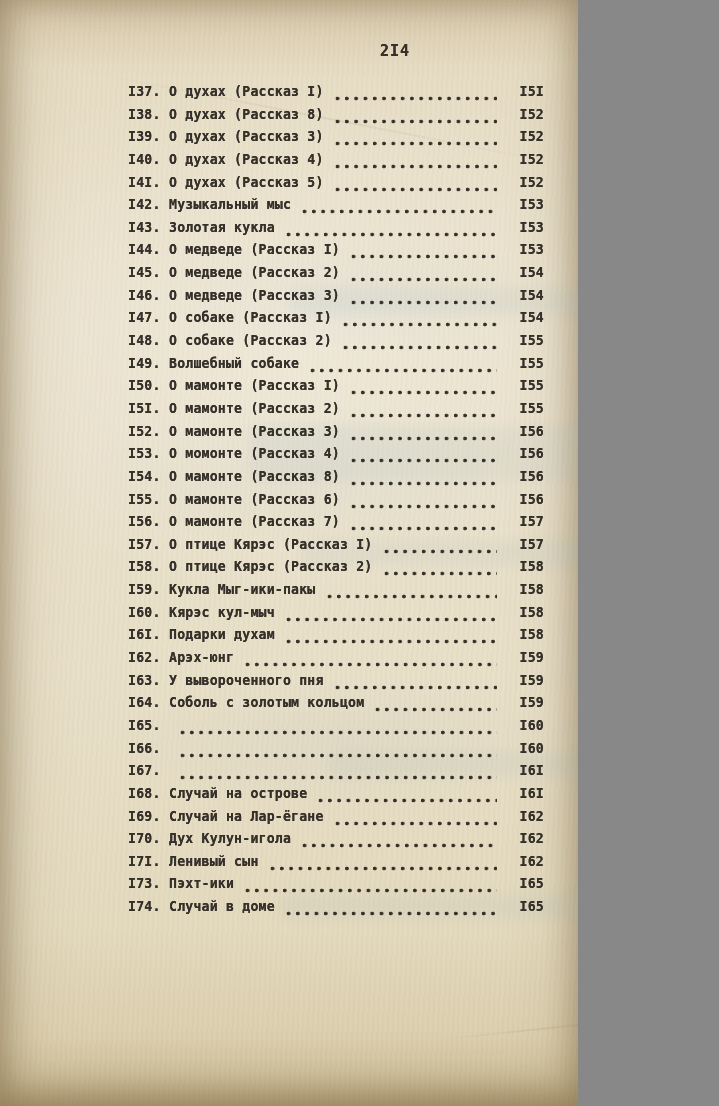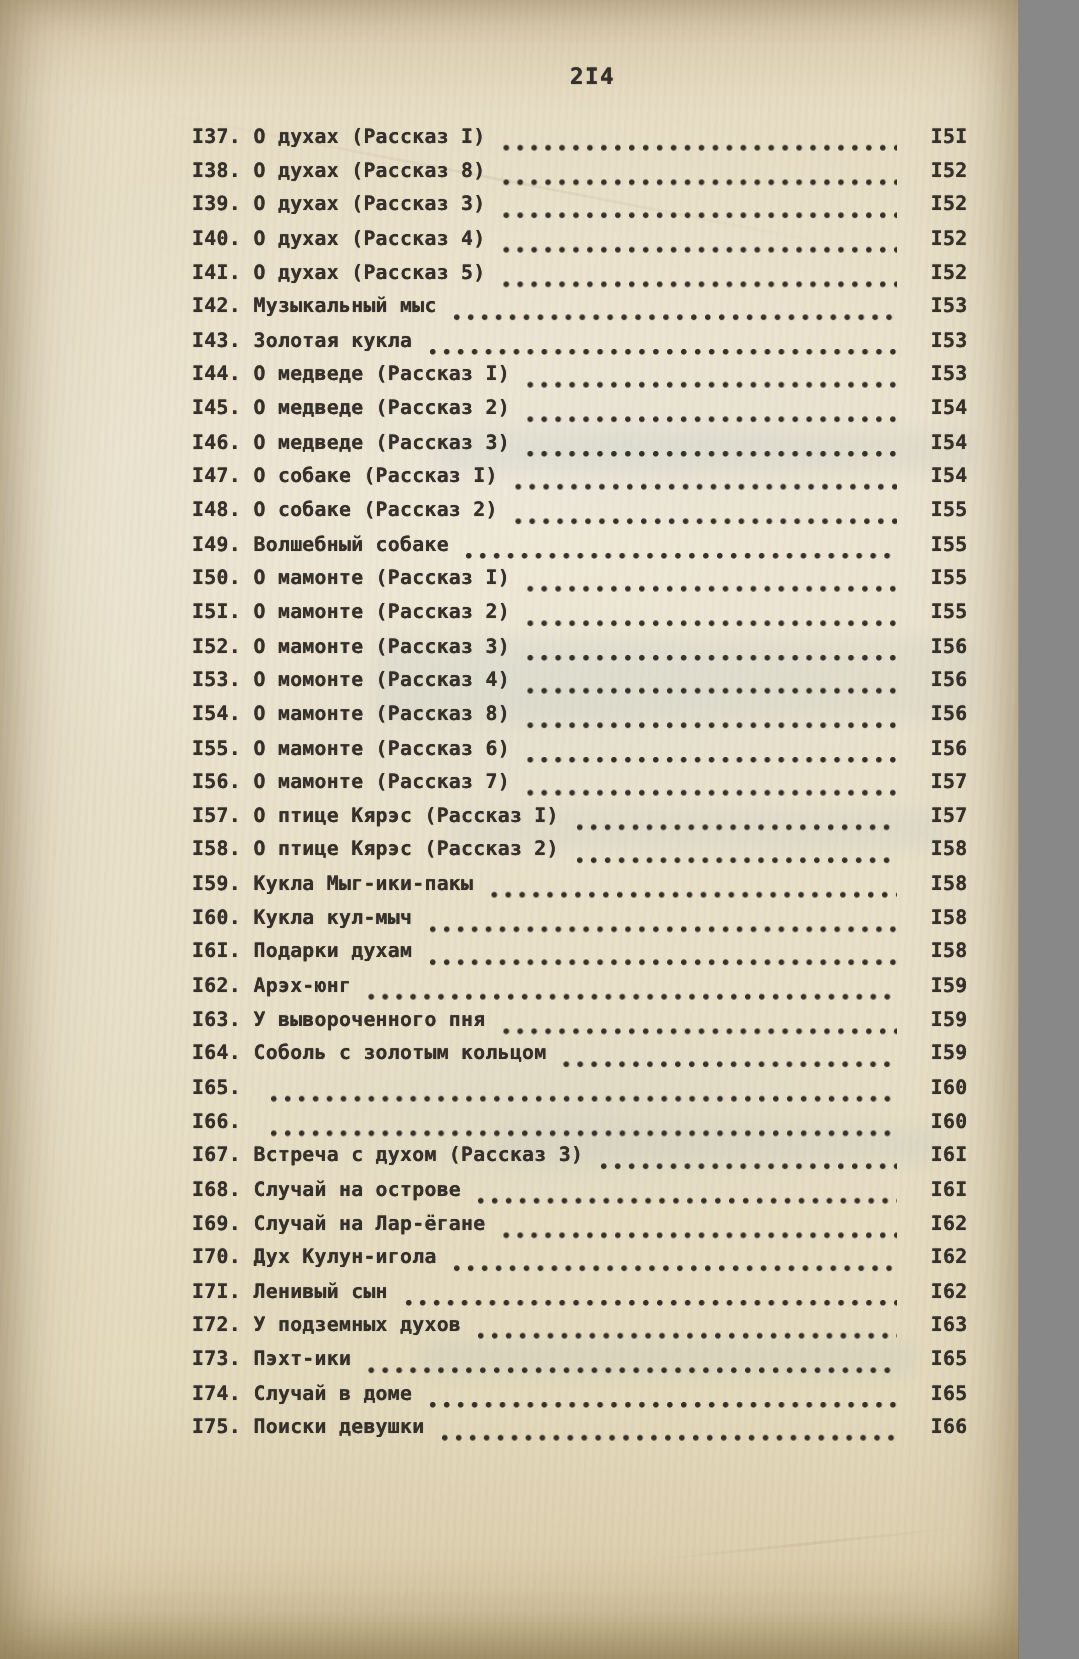--- a/index.html
+++ b/index.html
@@ -1,18 +1,18 @@
 <!DOCTYPE html>
 <html><head>
 <meta charset="utf-8">
 <style>
   html, body { margin: 0; padding: 0; background: #888; }
   .scan-page {
     position: relative;
-    width: 679px;
+    width: 578px;
     height: 1106px;
     overflow: hidden;
     font-family: "DejaVu Sans Mono", "Liberation Mono", monospace;
     background:
       radial-gradient(ellipse 620px 420px at 52% 30%, rgba(255,255,255,0.28), rgba(255,255,255,0) 65%),
       radial-gradient(ellipse 300px 90px at 62% 27%, rgba(140,170,190,0.10), rgba(140,170,190,0) 70%),
       radial-gradient(ellipse 340px 110px at 55% 43%, rgba(140,175,185,0.09), rgba(140,175,185,0) 70%),
       radial-gradient(ellipse 320px 90px at 58% 67%, rgba(140,170,190,0.08), rgba(140,170,190,0) 70%),
       repeating-linear-gradient(93deg, rgba(125,105,65,0.025) 0 2px, rgba(255,255,255,0.02) 2px 5px),
       linear-gradient(180deg, #decfb2 0%, #e6dcc3 6%, #e9e0ca 30%, #e8dfc8 60%, #e3d9bd 84%, #dbcead 94%, #c9b992 100%);
@@ -261,21 +261,21 @@
 
   <div class="toc-row">
     <span class="toc-num">I59.</span>
     <span class="toc-title">Кукла Мыг-ики-пакы</span>
     <span class="toc-leader"></span>
     <span class="toc-page">I58</span>
   </div>
 
   <div class="toc-row">
     <span class="toc-num">I60.</span>
-    <span class="toc-title">Кукла кул-мыч</span>
+    <span class="toc-title">Кярэс кул-мыч</span>
     <span class="toc-leader"></span>
     <span class="toc-page">I58</span>
   </div>
 
   <div class="toc-row">
     <span class="toc-num">I6I.</span>
     <span class="toc-title">Подарки духам</span>
     <span class="toc-leader"></span>
     <span class="toc-page">I58</span>
   </div>
@@ -308,21 +308,20 @@
   </div>
 
   <div class="toc-row">
     <span class="toc-num">I66.</span>
     <span class="toc-leader"></span>
     <span class="toc-page">I60</span>
   </div>
 
   <div class="toc-row">
     <span class="toc-num">I67.</span>
-    <span class="toc-title">Встреча с духом (Рассказ 3)</span>
     <span class="toc-leader"></span>
     <span class="toc-page">I6I</span>
   </div>
 
   <div class="toc-row">
     <span class="toc-num">I68.</span>
     <span class="toc-title">Случай на острове</span>
     <span class="toc-leader"></span>
     <span class="toc-page">I6I</span>
   </div>
@@ -341,41 +340,29 @@
     <span class="toc-page">I62</span>
   </div>
 
   <div class="toc-row">
     <span class="toc-num">I7I.</span>
     <span class="toc-title">Ленивый сын</span>
     <span class="toc-leader"></span>
     <span class="toc-page">I62</span>
   </div>
 
-  <div class="toc-row">
-    <span class="toc-num">I72.</span>
-    <span class="toc-title">У подземных духов</span>
-    <span class="toc-leader"></span>
-    <span class="toc-page">I63</span>
-  </div>
 
   <div class="toc-row">
     <span class="toc-num">I73.</span>
     <span class="toc-title">Пэхт-ики</span>
     <span class="toc-leader"></span>
     <span class="toc-page">I65</span>
   </div>
 
   <div class="toc-row">
     <span class="toc-num">I74.</span>
     <span class="toc-title">Случай в доме</span>
     <span class="toc-leader"></span>
     <span class="toc-page">I65</span>
   </div>
 
-  <div class="toc-row">
-    <span class="toc-num">I75.</span>
-    <span class="toc-title">Поиски девушки</span>
-    <span class="toc-leader"></span>
-    <span class="toc-page">I66</span>
-  </div>
 </div>
 </div>
 
 </body></html>

